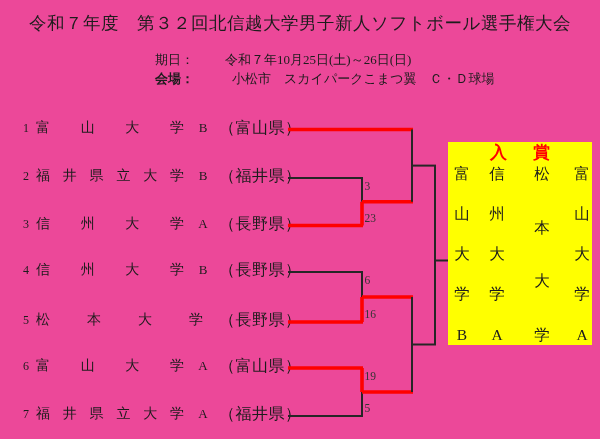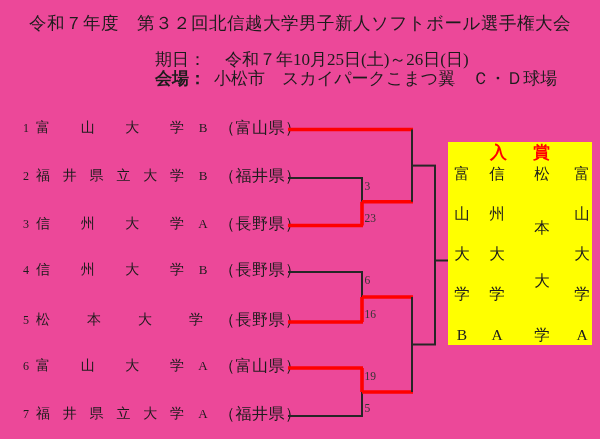--- a/index.html
+++ b/index.html
@@ -4,25 +4,25 @@
 <style>
   html,body{margin:0;padding:0;background:#ffffff;}
   .sheet{
     position:relative;width:600px;height:439px;background:#ec4899;overflow:hidden;
     font-family:"Liberation Serif","DejaVu Serif",serif;color:#1c1c1c;
   }
   .title{
     position:absolute;top:11px;left:0;width:600px;text-align:center;
     font-size:17.5px;letter-spacing:0.5px;white-space:nowrap;
   }
-  .meta-label,.meta-value{position:absolute;font-size:17px;line-height:16px;white-space:nowrap;}
+  .meta-label,.meta-value{position:absolute;font-size:13px;line-height:16px;white-space:nowrap;}
   .date-label{top:52px;left:155px;}
   .date-value{top:52px;left:225px;}
   .venue-label{top:71px;left:155px;font-weight:bold;}
-  .venue-value{top:71px;left:214px;}
+  .venue-value{top:71px;left:232px;}
 
   .team-row{position:absolute;left:0;width:300px;height:18px;line-height:18px;}
   .t-num{position:absolute;left:23px;font-size:12px;}
   .t-name{position:absolute;left:36px;display:flex;justify-content:space-between;font-size:14px;}
   .t-name span{display:block;line-height:18px;}
   .t-suffix{position:absolute;left:195px;width:16px;text-align:center;font-size:13px;}
   .t-pref{position:absolute;left:219px;font-size:16px;letter-spacing:0.5px;white-space:nowrap;}
 
   #bracket{position:absolute;left:0;top:0;}
   .score{font-size:11.5px;font-family:"Liberation Serif","DejaVu Serif",serif;}

